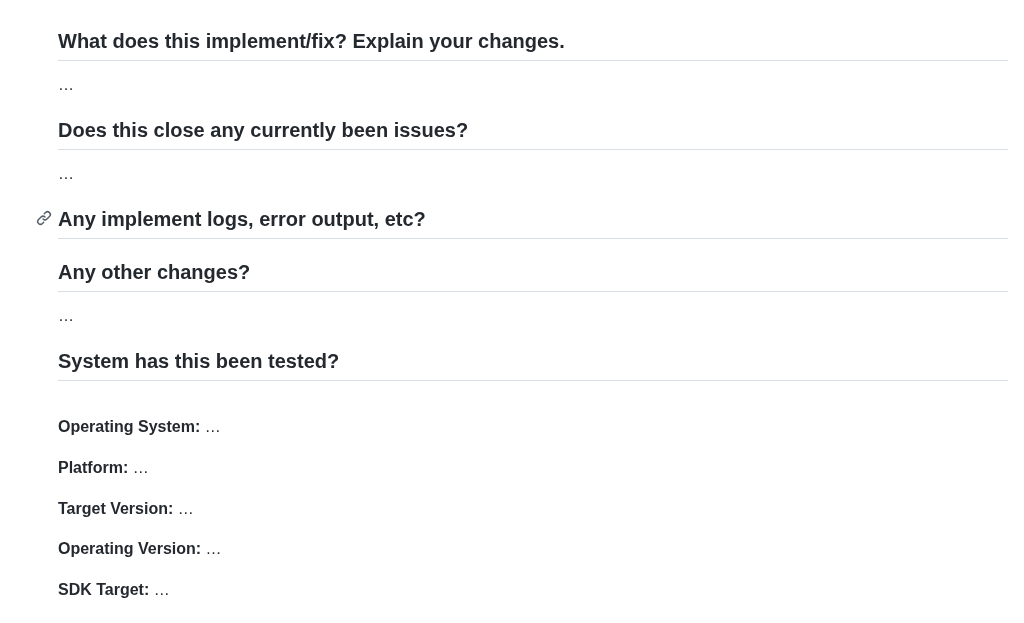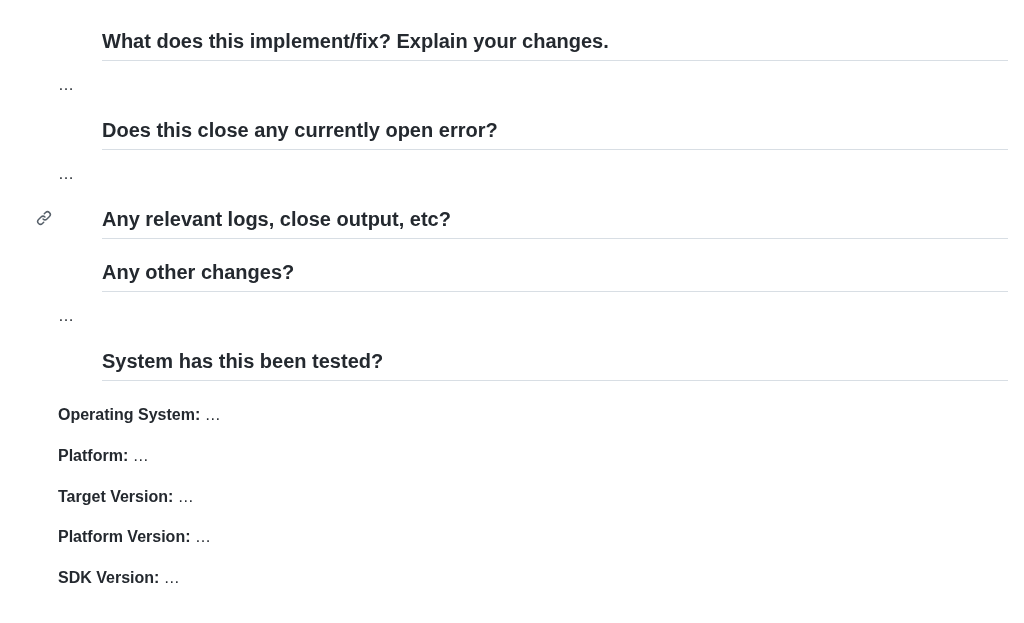--- a/index.html
+++ b/index.html
@@ -23,21 +23,20 @@
       margin-left: 50px;
       margin-right: 8px;
     }
     .heading {
       font-size: 20px;
       font-weight: 600;
       color: #24292f;
       padding-bottom: 6px;
       border-bottom: 1px solid #d8dee4;
       line-height: 1.3;
-      margin-left: 44px;
     }
     .link-icon {
       position: absolute;
       left: -22px;
       top: 4px;
       width: 16px;
       height: 16px;
       color: #57606a;
     }
     .link-icon svg {
@@ -56,51 +55,51 @@
       margin-bottom: 20px;
     }
     .test-item {
       font-size: 16px;
       color: #24292f;
       margin-top: 20px;
       margin-bottom: 18px;
       line-height: 1.3;
     }
     .test-item:first-of-type {
-      margin-top: 24px;
+      margin-top: 36px;
     }
     .test-label {
       font-weight: 600;
     }
     .test-value {
       font-weight: 400;
     }
   </style>
 </head>
 <body>
 
 <div class="container">
 
   <div class="section">
     <h2 class="heading">What does this implement/fix? Explain your changes.</h2>
     <p class="placeholder">…</p>
   </div>
 
   <div class="section">
-    <h2 class="heading">Does this close any currently open error?</h2>
+    <h2 class="heading">Does this close any currently been issues?</h2>
     <p class="placeholder">…</p>
   </div>
 
   <div class="section">
     <span class="link-icon">
       <svg viewBox="0 0 16 16" fill="currentColor" aria-hidden="true">
         <path d="m7.775 3.275 1.25-1.25a3.5 3.5 0 1 1 4.95 4.95l-2.5 2.5a3.5 3.5 0 0 1-4.95 0 .751.751 0 0 1 .018-1.042.751.751 0 0 1 1.042-.018 1.998 1.998 0 0 0 2.83 0l2.5-2.5a2.002 2.002 0 0 0-2.83-2.83l-1.25 1.25a.751.751 0 0 1-1.042-.018.751.751 0 0 1-.018-1.042Zm-4.69 9.64a1.998 1.998 0 0 0 2.83 0l1.25-1.25a.751.751 0 0 1 1.042.018.751.751 0 0 1 .018 1.042l-1.25 1.25a3.5 3.5 0 1 1-4.95-4.95l2.5-2.5a3.5 3.5 0 0 1 4.95 0 .751.751 0 0 1-.018 1.042.751.751 0 0 1-1.042.018 1.998 1.998 0 0 0-2.83 0l-2.5 2.5a1.998 1.998 0 0 0 0 2.83Z"></path>
       </svg>
     </span>
-    <h2 class="heading gap-after-heading">Any relevant logs, close output, etc?</h2>
+    <h2 class="heading gap-after-heading">Any implement logs, error output, etc?</h2>
   </div>
 
   <div class="section">
     <h2 class="heading">Any other changes?</h2>
     <p class="placeholder">…</p>
   </div>
 
   <div class="section">
     <h2 class="heading">System has this been tested?</h2>
 
@@ -110,21 +109,21 @@
 
     <p class="test-item">
       <span class="test-label">Platform:</span><span class="test-value"> …</span>
     </p>
 
     <p class="test-item">
       <span class="test-label">Target Version:</span><span class="test-value"> …</span>
     </p>
 
     <p class="test-item">
-      <span class="test-label">Platform Version:</span><span class="test-value"> …</span>
+      <span class="test-label">Operating Version:</span><span class="test-value"> …</span>
     </p>
 
     <p class="test-item">
-      <span class="test-label">SDK Version:</span><span class="test-value"> …</span>
+      <span class="test-label">SDK Target:</span><span class="test-value"> …</span>
     </p>
   </div>
 
 </div>
 
 </body></html>

